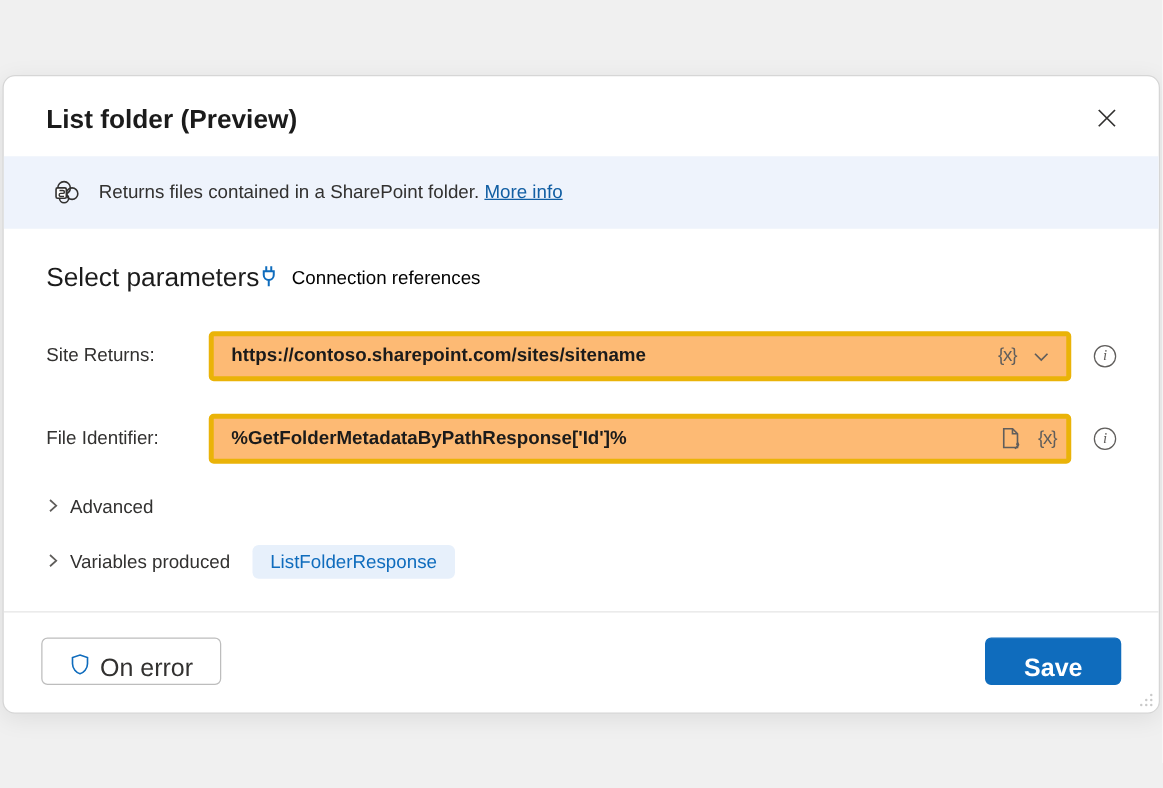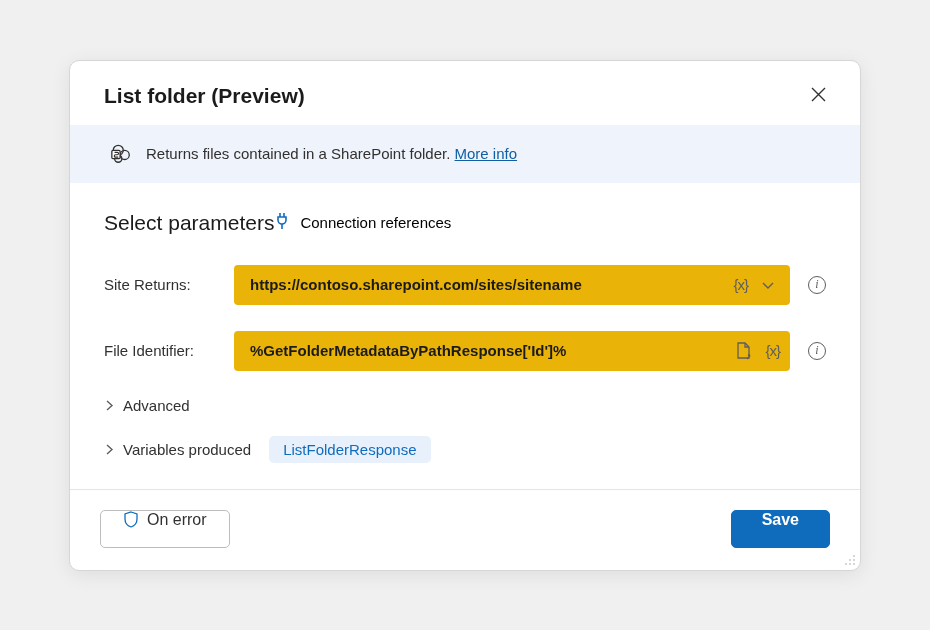--- a/index.html
+++ b/index.html
@@ -6,21 +6,21 @@
     body {
       font-family: "Segoe UI", -apple-system, sans-serif;
       background: #f0f0f0;
       display: flex;
       align-items: center;
       justify-content: center;
       height: 630px;
       width: 930px;
     }
     .dialog {
-      width: 792px;
+      width: 926px;
       background: #ffffff;
       border: 1px solid #d6d6d6;
       border-radius: 10px;
       box-shadow: 0 4px 20px rgba(0,0,0,0.08);
       overflow: hidden;
       position: relative;
     }
     .header {
       display: flex;
       align-items: center;
@@ -93,27 +93,27 @@
       margin-bottom: 26px;
     }
     .param-label {
       width: 112px;
       font-size: 15px;
       color: #323130;
       flex-shrink: 0;
     }
     .input-wrap {
       flex: 1;
-      border: 2px solid #eab308;
+      border: 4px solid #eab308;
       border-radius: 4px;
       display: flex;
       align-items: center;
       padding: 0 8px 0 14px;
       height: 40px;
-      background: #eab308;
+      background: #fdba74;
       justify-content: flex-end;
     }
     .input-field {
       flex: 1;
       border: none;
       outline: none;
       font-size: 15px;
       font-weight: 600;
       color: #1b1b1b;
       background: transparent;
@@ -172,24 +172,24 @@
       border-top: 1px solid #e5e5e5;
       padding: 20px 30px 22px 30px;
       display:flex;
       justify-content:space-between;
       align-items:center;
     }
     .btn {
       height: 38px;
       padding: 0 22px;
       border-radius: 5px;
-      font-size: 16px;
+      font-size: 20px;
       cursor:pointer;
       display:flex;
-      align-items:flex-start;
+      align-items:flex-end;
       gap:8px;
     }
     .btn-outline {
       background:#fff;
       border:1px solid #bdbdbd;
       color:#323130;
     }
     .btn-primary {
       background:#0f6cbd;
       border:1px solid #0f6cbd;

